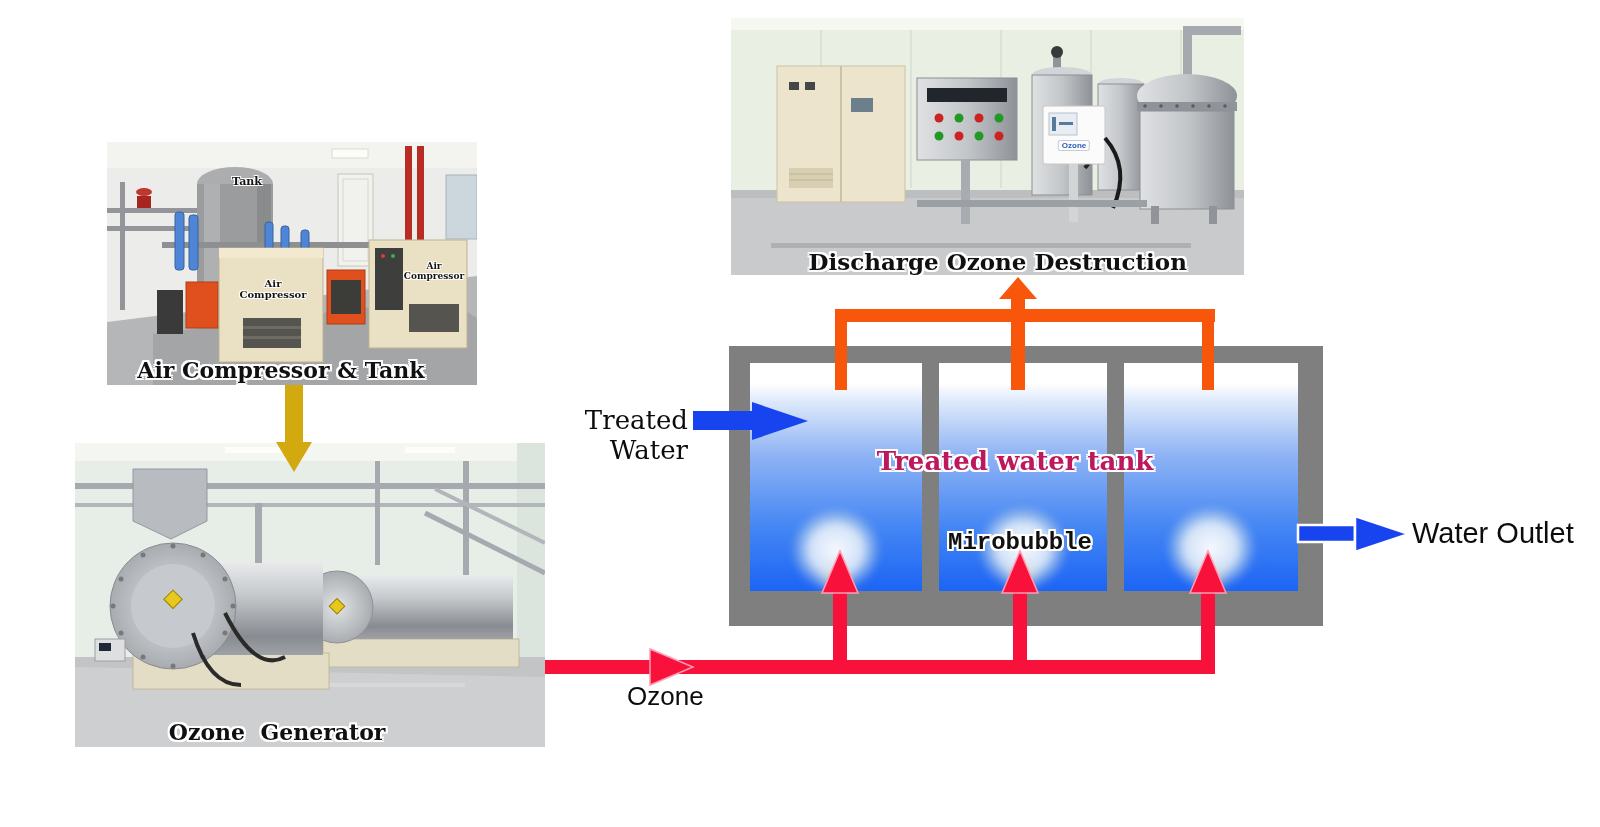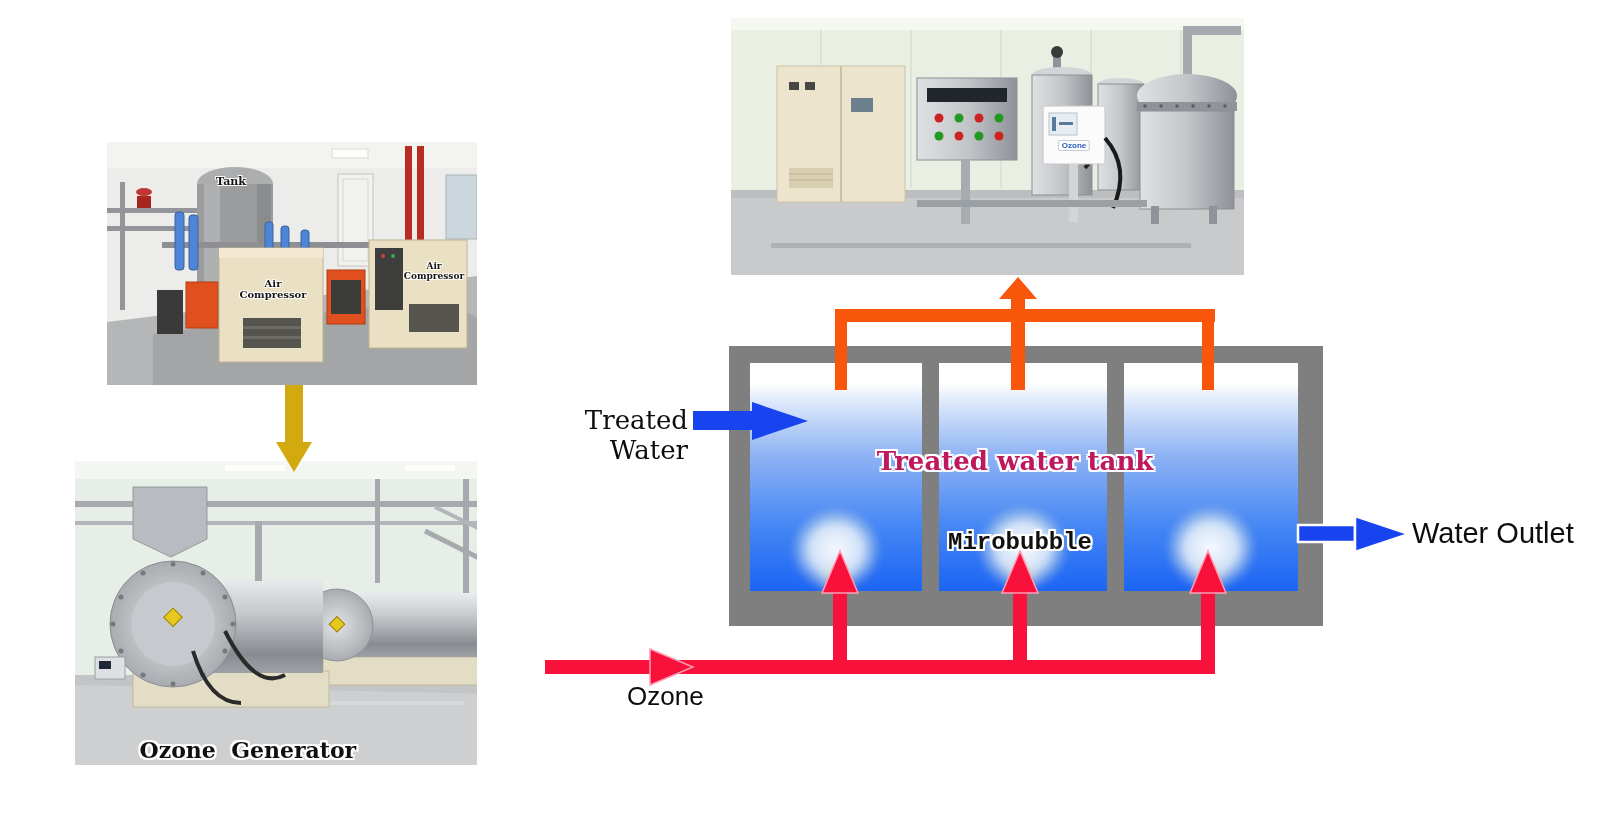--- a/index.html
+++ b/index.html
@@ -85,28 +85,29 @@
       <rect x="136" y="184" width="58" height="3" fill="#6c6b64"></rect>
       <rect x="136" y="194" width="58" height="3" fill="#6c6b64"></rect>
       <rect x="220" y="128" width="38" height="54" fill="#e0501e" stroke="#b03c12"></rect>
       <rect x="224" y="138" width="30" height="34" fill="#3c3c38"></rect>
       <rect x="262" y="98" width="98" height="108" fill="#eae0c3" stroke="#bdb292"></rect>
       <rect x="268" y="106" width="28" height="62" fill="#3e3e3c"></rect>
       <circle cx="276" cy="114" r="2" fill="#cc4040"></circle>
         <circle cx="286" cy="114" r="2" fill="#40aa50"></circle>
       <rect x="302" y="162" width="50" height="28" fill="#55544e"></rect>
     </svg>
-    <div class="innerlabel" style="left:124px;top:34px;font-size:11px;">Tank</div>
+    <div class="innerlabel" style="left:140px;top:34px;font-size:11px;">Tank</div>
     <div class="innerlabel" style="left:166px;top:136px;font-size:10px;">Air
 Compressor</div>
     <div class="innerlabel" style="left:327px;top:120px;font-size:9px;">Air
 Compressor</div>
+    <div class="cap" style="left:47%;bottom:2px;font-size:22px;">Air Compressor &amp; Tank</div>
   </div>
 
-  <div class="photo" id="photo-ozone" style="left:75px;top:461px;width:402px;height:304px;">
+  <div class="photo" id="photo-ozone" style="left:75px;top:443px;width:470px;height:304px;">
     <svg width="470" height="304" viewBox="0 0 470 304">
       <defs>
         <linearGradient id="silver" x1="0" y1="0" x2="0" y2="1">
           <stop offset="0" stop-color="#e9ebed"></stop>
             <stop offset="0.35" stop-color="#c7cacd"></stop>
           <stop offset="0.8" stop-color="#888c92"></stop>
             <stop offset="1" stop-color="#9ea2a6"></stop>
         </linearGradient>
         <radialGradient id="capg">
           <stop offset="0" stop-color="#e2e4e6"></stop>
@@ -234,20 +235,21 @@
         <rect x="312" y="88" width="62" height="58" rx="2" fill="#fbfbfb" stroke="#c6c6c6"></rect>
         <rect x="318" y="95" width="28" height="22" fill="#e8edf3" stroke="#b8c2cc"></rect>
         <rect x="321" y="99" width="4" height="14" fill="#5a7a9a"></rect>
           <rect x="328" y="104" width="14" height="3" fill="#5a7a9a"></rect>
         <rect x="338" y="146" width="9" height="58" fill="#d2d4d6"></rect>
         <path d="M374,120 q26,30 8,70" stroke="#1a1a1a" stroke-width="4" fill="none"></path>
       </g>
       <rect x="186" y="182" width="230" height="7" fill="#9aa0a4"></rect>
     </svg>
     <div class="sticker" style="left:343px;top:122px;">Ozone</div>
+    <div class="cap" style="left:52%;bottom:0px;font-size:23px;">Discharge Ozone Destruction</div>
   </div>
 
   <div class="abs" id="tank-outer"></div>
   <div class="abs" id="tank-inner"></div>
   <div class="divider" style="left:922px;"></div>
   <div class="divider" style="left:1107px;"></div>
 
   <div class="bubble" style="left:790px;top:507px;"></div>
   <div class="bubble" style="left:977px;top:505px;"></div>
   <div class="bubble" style="left:1165px;top:505px;"></div>

